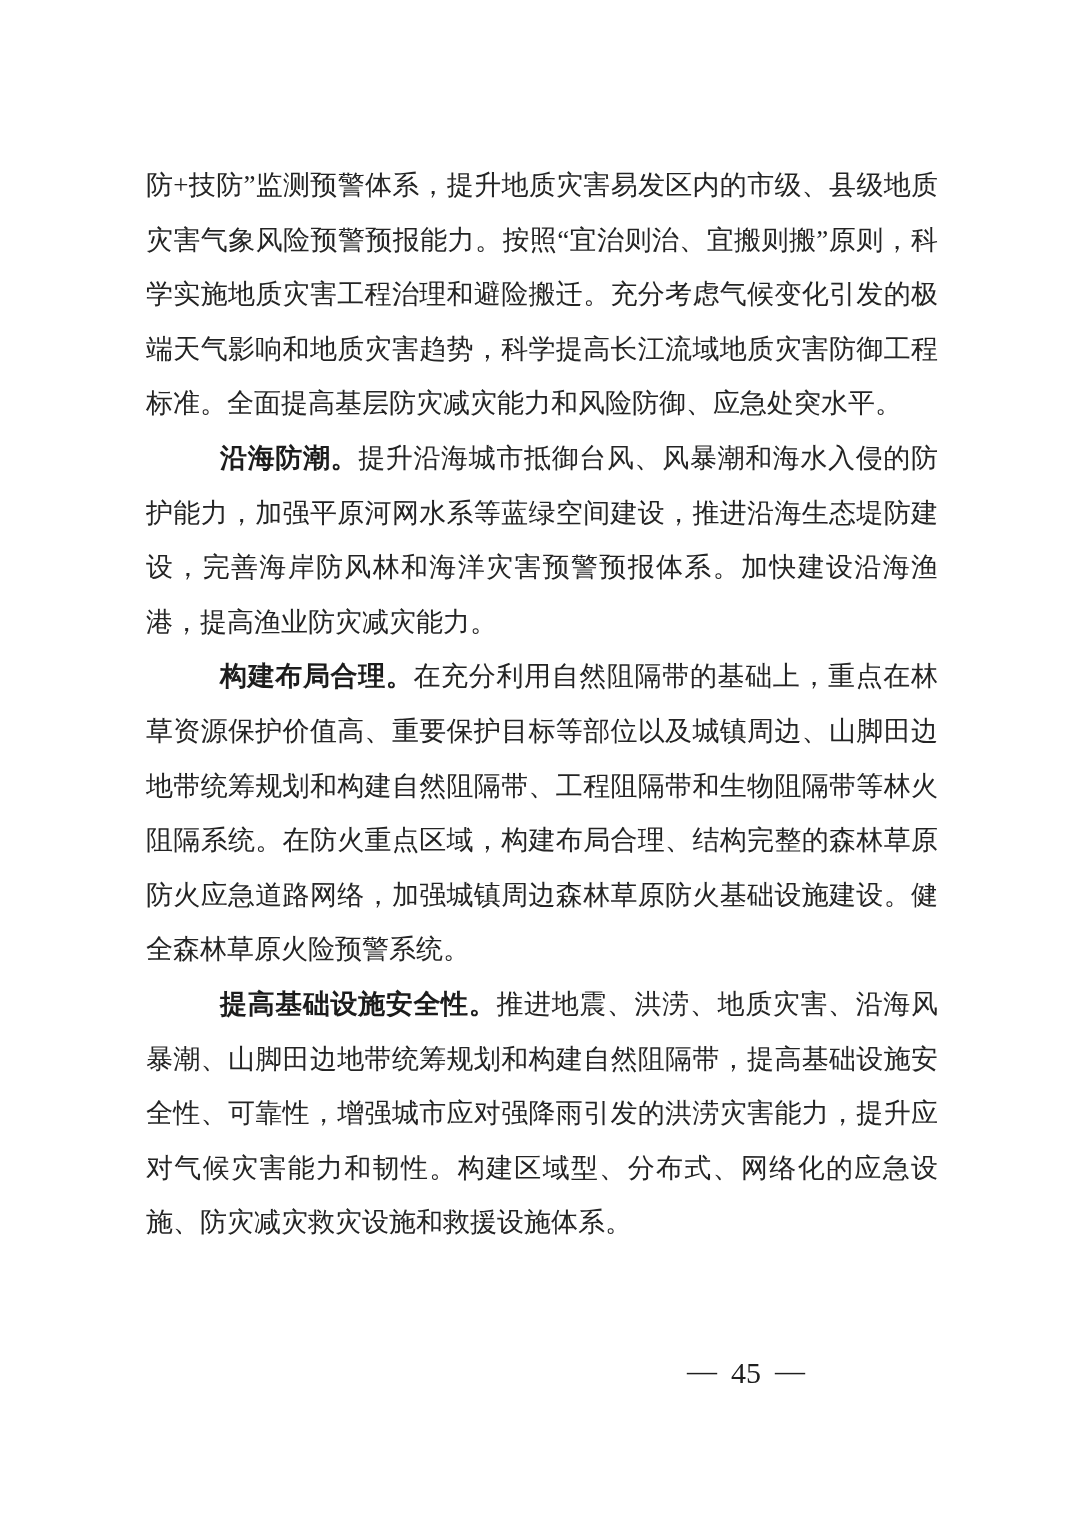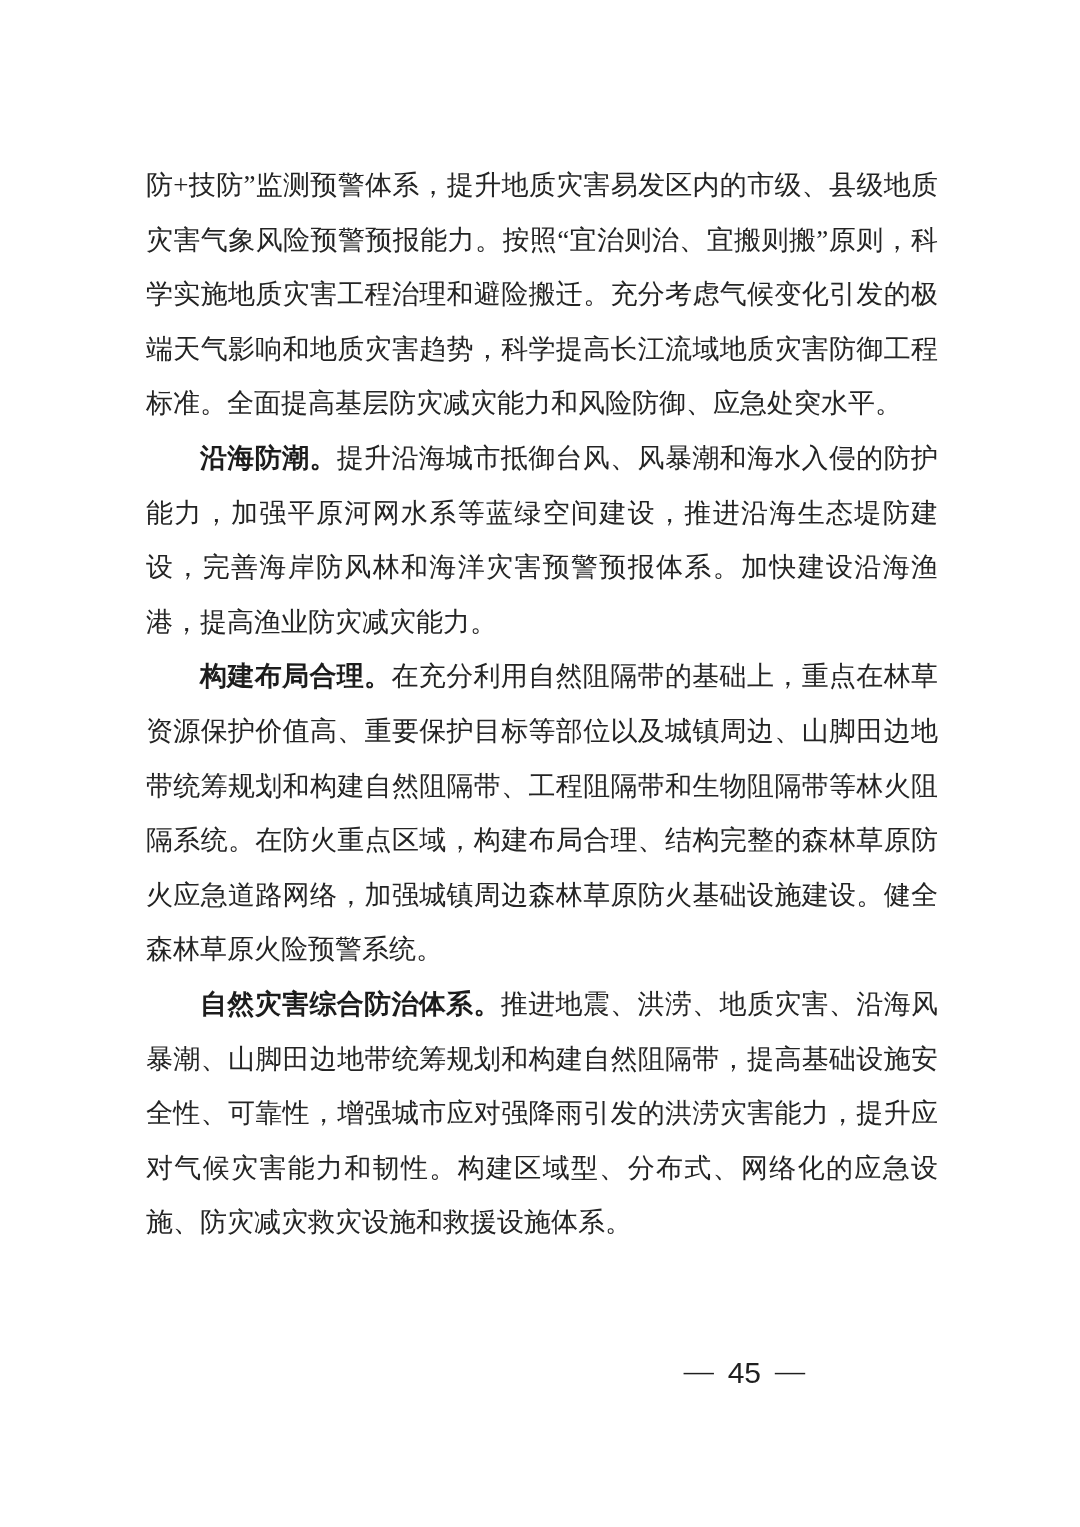--- a/index.html
+++ b/index.html
@@ -29,46 +29,47 @@
     margin: 0;
     padding: 0;
     text-indent: 2em;
   }
   .para.no-indent {
     text-indent: 0;
   }
   .lead {
     font-weight: bold;
     color: #1c1c1c;
+    margin-left: 20px;
   }
   .footer {
     position: absolute;
     top: 1356px;
     right: 141px;
     font-size: 30px;
     color: #1f1f1f;
     white-space: nowrap;
   }
   .footer .dash {
     letter-spacing: 0;
     margin: 0 14px;
     position: relative;
     top: -2px;
   }
   .footer .num {
-    font-family: Liberation Sans, sans-serif;
+    font-family: Liberation Serif, serif;
     text-align: right;
   }
 </style>
 </head>
 <body>
 
 <div class="page">
   <div class="body-text" id="paragraphs">
       <p class="para no-indent"><span>防+技防”监测预警体系，提升地质灾害易发区内的市级、县级地质灾害气象风险预警预报能力。按照“宜治则治、宜搬则搬”原则，科学实施地质灾害工程治理和避险搬迁。充分考虑气候变化引发的极端天气影响和地质灾害趋势，科学提高长江流域地质灾害防御工程标准。全面提高基层防灾减灾能力和风险防御、应急处突水平。</span></p>
       <p class="para"><span class="lead">沿海防潮。</span><span>提升沿海城市抵御台风、风暴潮和海水入侵的防护能力，加强平原河网水系等蓝绿空间建设，推进沿海生态堤防建设，完善海岸防风林和海洋灾害预警预报体系。加快建设沿海渔港，提高渔业防灾减灾能力。</span></p>
       <p class="para"><span class="lead">构建布局合理。</span><span>在充分利用自然阻隔带的基础上，重点在林草资源保护价值高、重要保护目标等部位以及城镇周边、山脚田边地带统筹规划和构建自然阻隔带、工程阻隔带和生物阻隔带等林火阻隔系统。在防火重点区域，构建布局合理、结构完整的森林草原防火应急道路网络，加强城镇周边森林草原防火基础设施建设。健全森林草原火险预警系统。</span></p>
-      <p class="para"><span class="lead">自然灾害综合防治体系。</span><span>推进地震、洪涝、地质灾害、沿海风暴潮、山脚田边地带统筹规划和构建自然阻隔带，提高基础设施安全性、可靠性，增强城市应对强降雨引发的洪涝灾害能力，提升应对气候灾害能力和韧性。构建区域型、分布式、网络化的应急设施、防灾减灾救灾设施和救援设施体系。</span></p>
+      <p class="para"><span class="lead">提高基础设施安全性。</span><span>推进地震、洪涝、地质灾害、沿海风暴潮、山脚田边地带统筹规划和构建自然阻隔带，提高基础设施安全性、可靠性，增强城市应对强降雨引发的洪涝灾害能力，提升应对气候灾害能力和韧性。构建区域型、分布式、网络化的应急设施、防灾减灾救灾设施和救援设施体系。</span></p>
     </div>
   <div class="footer">
     <span class="dash">—</span><span class="num">45</span><span class="dash">—</span>
   </div>
 </div>
 
 </body></html>

